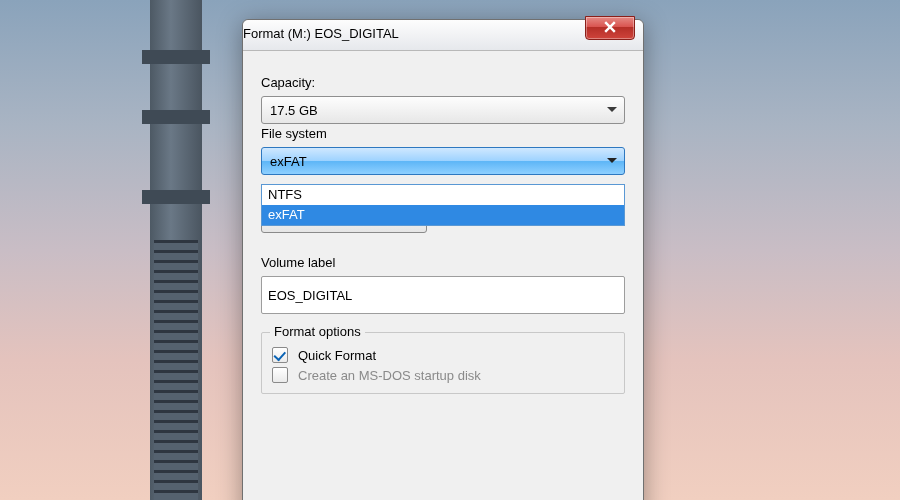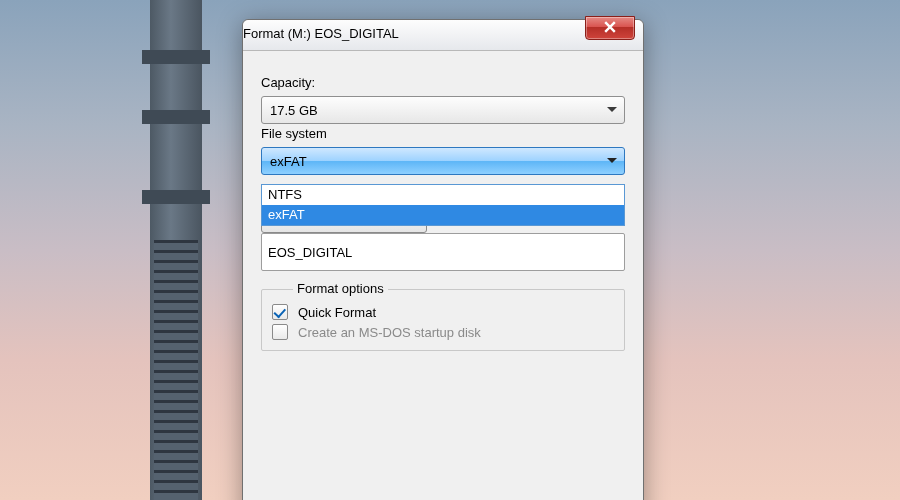--- a/index.html
+++ b/index.html
@@ -21,21 +21,21 @@
   .combo{position:relative;height:26px;border:1px solid #8f8f8f;border-radius:3px;background:linear-gradient(to bottom,#fdfdfd,#e7e7e7);display:flex;align-items:center;padding:0 26px 0 8px;}
   .combo.sel{background:linear-gradient(to bottom,#cfe8ff 0%,#9fd3ff 48%,#5eb6f7 52%,#8fd0ff 100%);border-color:#2e78c0;}
   .combo .arrow{position:absolute;right:7px;top:50%;transform:translateY(-50%);}
   .arrow svg{display:block;}
   .dropdown{position:absolute;left:18px;width:362px;top:164px;border:1px solid #5a98d4;background:#fff;z-index:5;}
   .dropdown .opt{height:20px;line-height:20px;padding:0 6px;font-size:13px;}
   .dropdown .opt.hl{background:#2f89e3;color:#fff;}
   .btn{display:inline-block;height:26px;line-height:24px;padding:0 14px;border:1px solid #8a8a8a;border-radius:3px;background:linear-gradient(to bottom,#fdfdfd,#e5e5e5);margin-top:30px;}
   .textfield{height:24px;border:1px solid #9d9d9d;background:#fff;padding:6px 6px;display:flex;align-items:center;border-radius:2px;}
   .groupbox{margin-top:18px;border:1px solid #c8c8c8;border-radius:2px;padding:10px 10px 6px 10px;position:relative;}
-  .groupbox .legend{position:absolute;top:-9px;left:8px;background:#f0f0f0;padding:0 4px;font-size:13px;margin-left:23px;}
+  .groupbox .legend{position:absolute;top:-9px;left:8px;background:#f0f0f0;padding:0 4px;font-size:13px;}
   .chk-row{display:flex;align-items:center;gap:10px;margin:4px 0;}
   .chkbox{width:14px;height:14px;border:1px solid #8a8a8a;border-radius:2px;background:linear-gradient(to bottom,#fff,#eaeaea);display:flex;align-items:center;justify-content:center;}
   .chkbox.checked::after{content:"";width:9px;height:5px;border-left:2px solid #0a63b5;border-bottom:2px solid #0a63b5;transform:rotate(-48deg) translate(0px,-1px);}
   .disabled{color:#8a8a8a;}
 </style>
 </head>
 <body>
 
 <div class="bg"></div>
 <div class="tower">
@@ -77,20 +77,21 @@
         <svg width="10" height="6">
             <path d="M0 0 L5 5 L10 0 Z" fill="#222"></path>
           </svg>
       </span>
     </div>
 
     <div class="btn">
       <span>Restore device defaults</span>
     </div>
 
+    <div class="lbl" style="margin-top:22px">Volume label</div>
     <div class="textfield">
       <span>EOS_DIGITAL</span>
     </div>
 
     <div class="groupbox">
       <span class="legend">Format options</span>
       <div class="chk-row">
         <span class="chkbox checked"></span>
         <span>Quick Format</span>
       </div>

